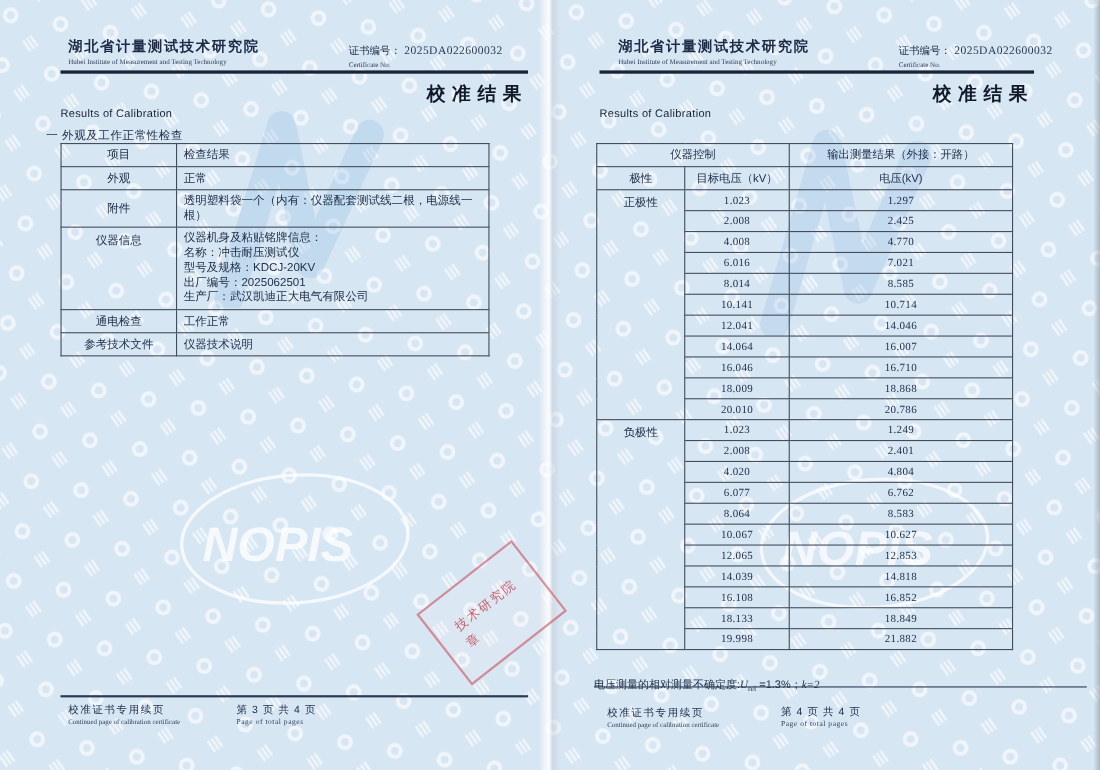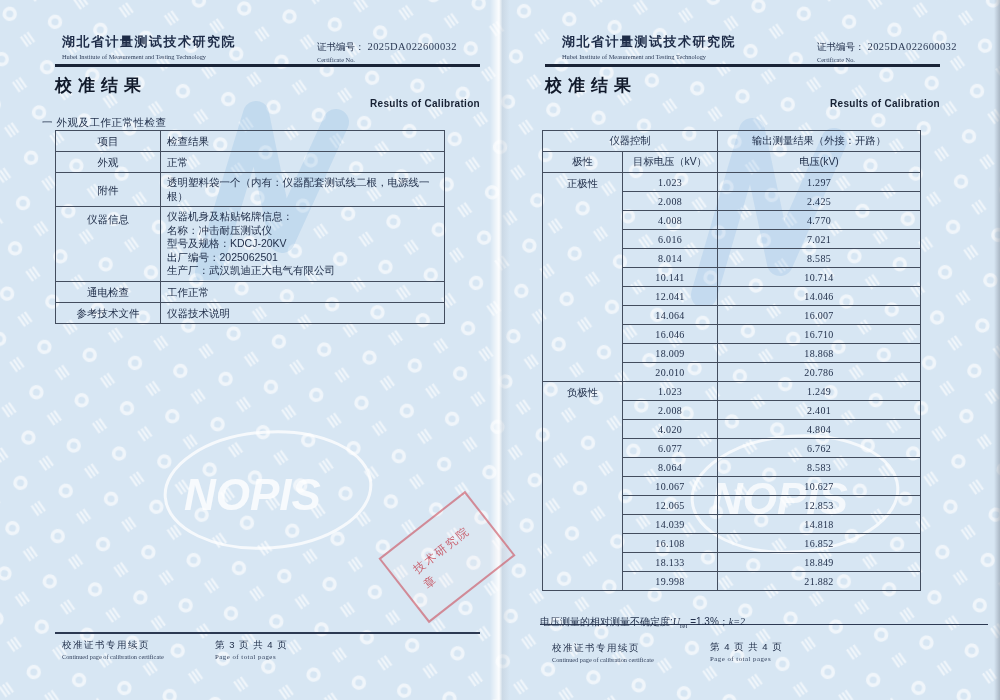--- a/index.html
+++ b/index.html
@@ -18,23 +18,23 @@
   
   .inst{position:absolute;left:62px;top:33px}
   .inst-cn{font-size:13px;font-weight:bold;letter-spacing:1.5px;color:#1d2b47;white-space:nowrap}
   .inst-en{font-size:6.4px;font-family:"Liberation Serif",serif;color:#32415d;margin-top:2px;white-space:nowrap}
   .cert{position:absolute;left:317px;top:36px;white-space:nowrap}
   .cert-cn{font-size:9.5px;color:#1d2b47;display:inline-block}
   .cert-no{font-size:10.5px;font-family:"Liberation Serif",serif;color:#2c3a55;display:inline-block;margin-left:3px;letter-spacing:.4px}
   .cert-en{font-size:6.4px;font-family:"Liberation Serif",serif;color:#32415d;margin-top:2px}
   .rule{position:absolute;left:55px;top:64px;width:425px;height:2.6px;background:#1a2437}
   .page.right .rule{left:45px;width:395px}
-  .title{position:absolute;left:55px;top:74px;width:425px;text-align:left;font-size:17px;font-weight:bold;letter-spacing:6px;color:#10192a;white-space:nowrap}
+  .title{position:absolute;left:55px;top:74px;width:425px;text-align:right;font-size:17px;font-weight:bold;letter-spacing:6px;color:#10192a;white-space:nowrap}
   .page.right .title{left:45px;width:395px}
-  .subtitle{position:absolute;left:55px;top:98px;width:425px;text-align:right;font-size:10px;font-weight:bold;color:#172133;letter-spacing:.3px}
+  .subtitle{position:absolute;left:55px;top:98px;width:425px;text-align:left;font-size:10px;font-weight:normal;color:#172133;letter-spacing:.3px}
   .page.right .subtitle{left:45px;width:395px}
   .section{position:absolute;left:42px;top:116px;font-size:10.5px;color:#22304b;letter-spacing:.5px;white-space:nowrap}
   
   .check-table{position:absolute;left:55px;top:130px;width:390px;border-collapse:collapse;font-size:10.5px;color:#22304b;z-index:2;background:transparent}
   .check-table td{border:1.2px solid #434d5e;padding:3px 6px;vertical-align:middle;line-height:14px}
   .check-table td.lbl{width:105px;text-align:center}
   .check-table td.lbl.top{vertical-align:top;padding-top:5px}
   .check-table .lines div{line-height:13.5px}
   
   .volt-table{position:absolute;left:42px;top:130px;width:378px;border-collapse:collapse;table-layout:fixed;font-size:10px;color:#22304b;z-index:2;background:transparent}

